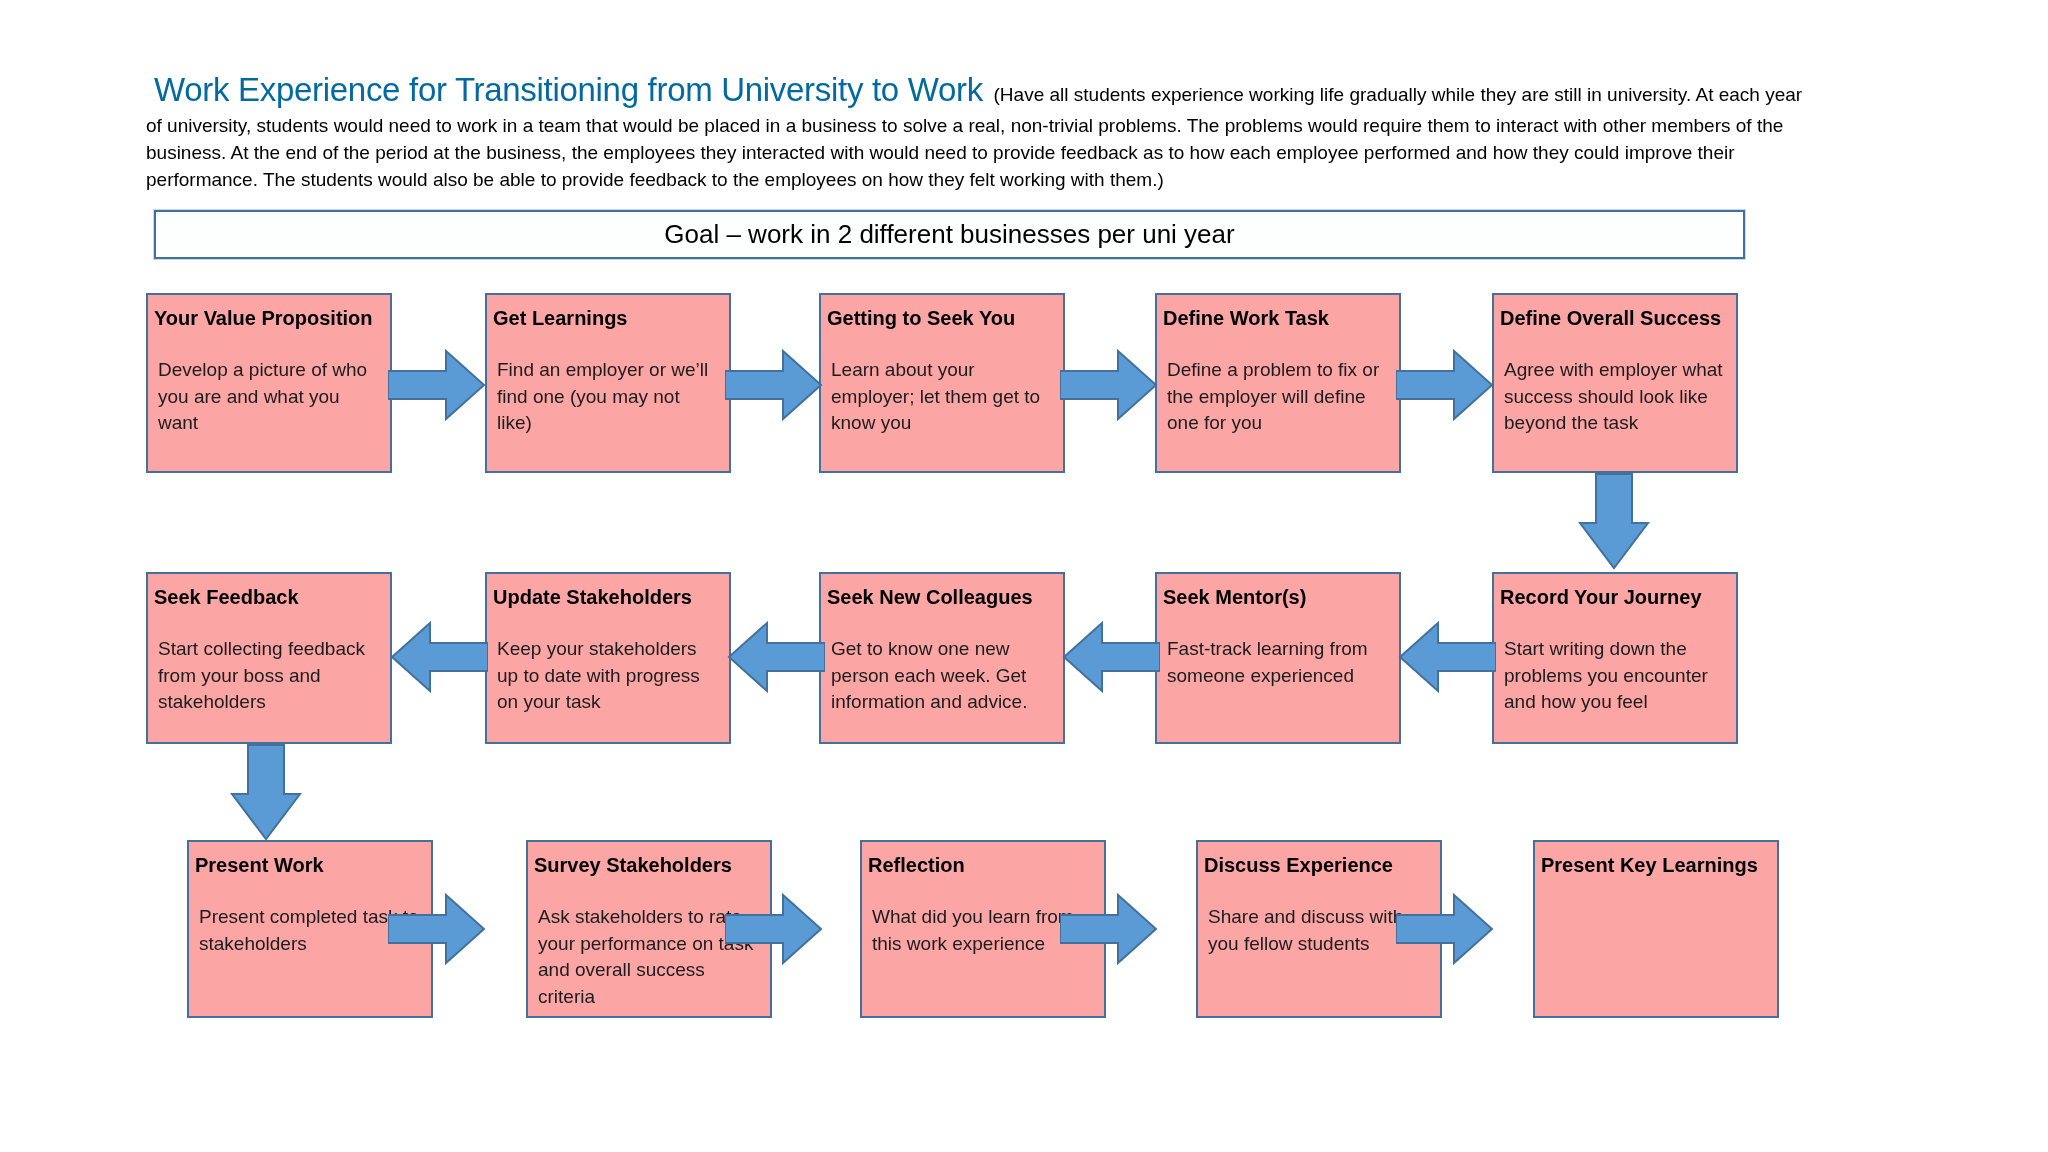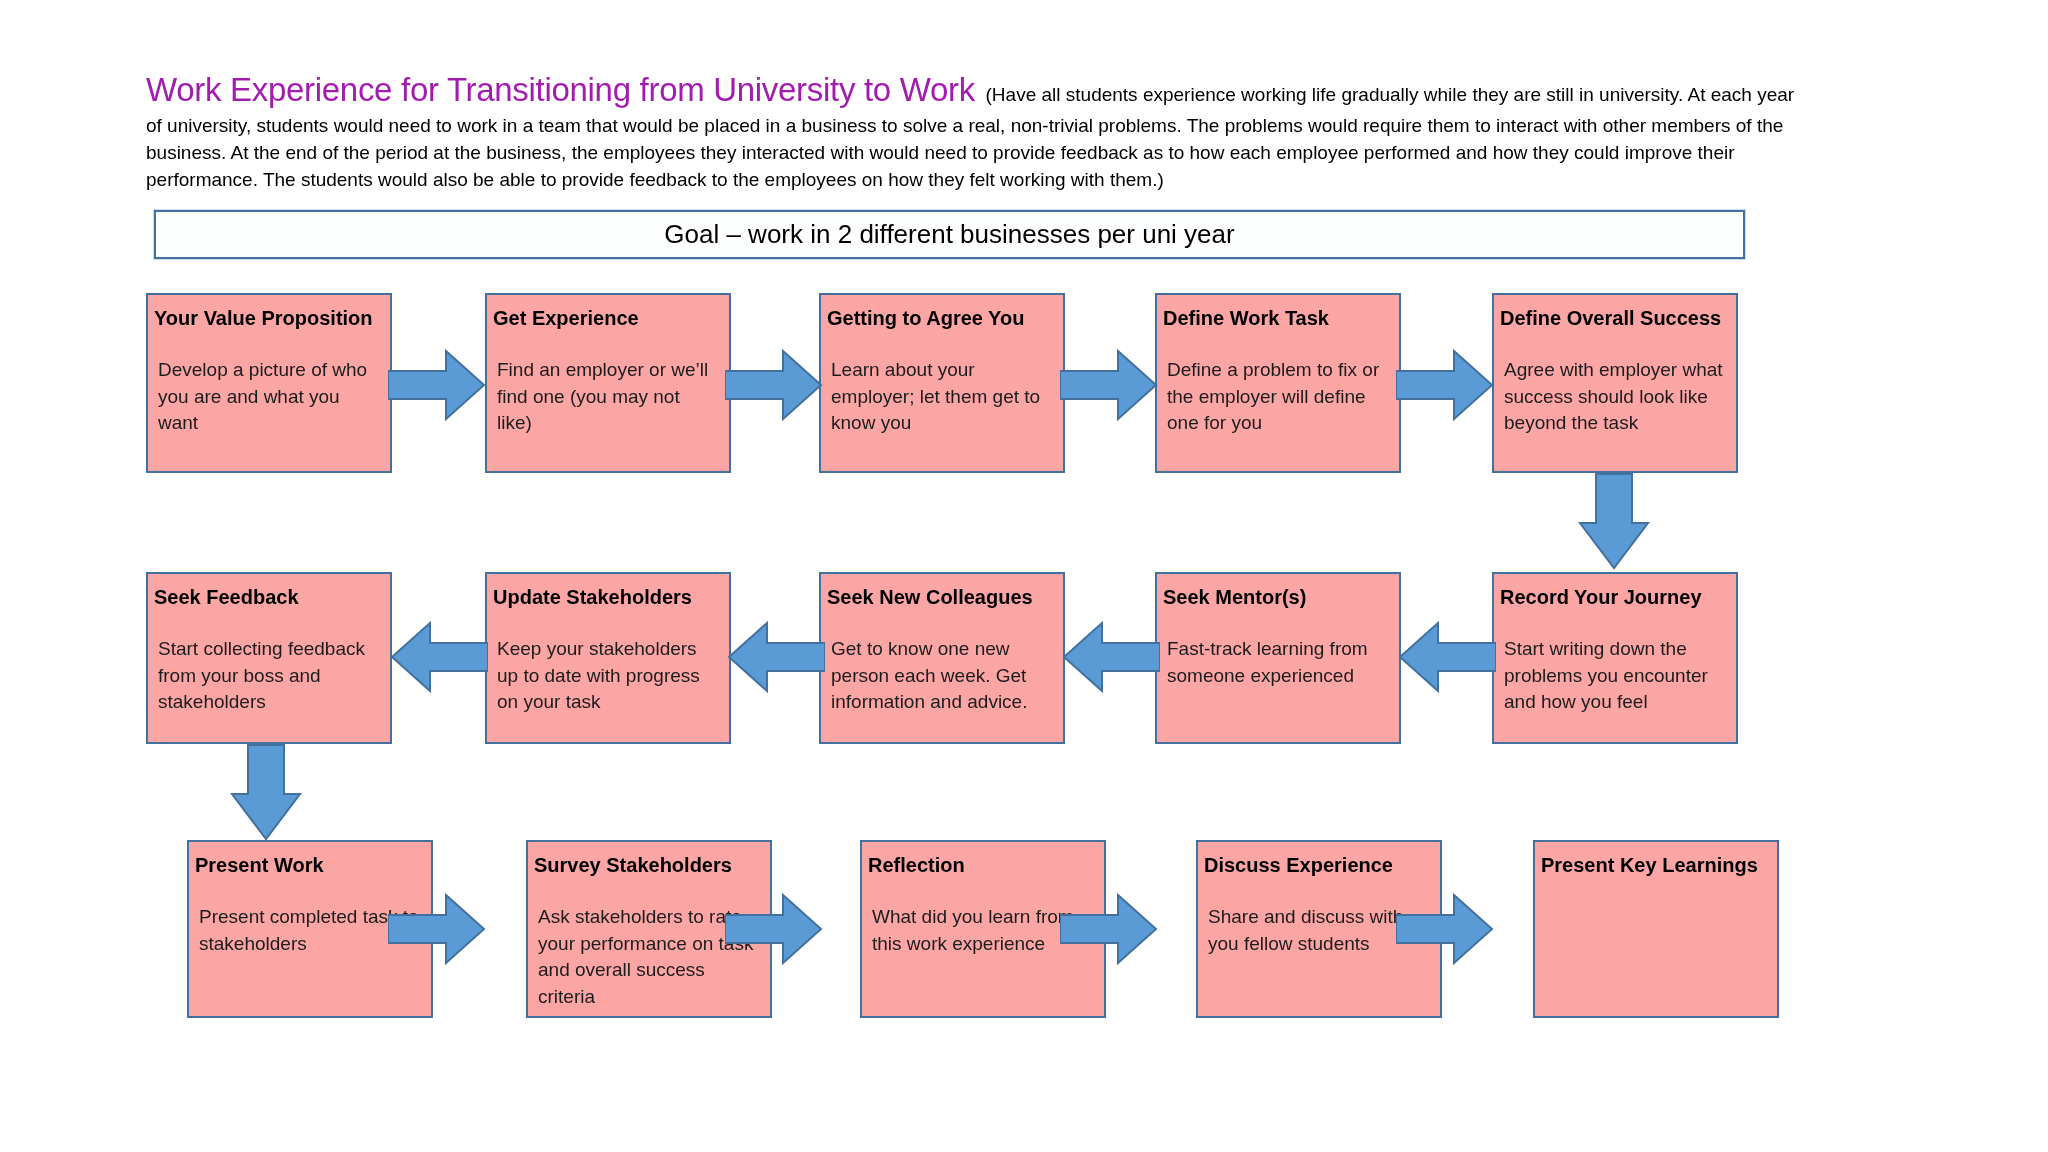--- a/index.html
+++ b/index.html
@@ -7,21 +7,21 @@
   body { font-family:"Liberation Sans","DejaVu Sans",sans-serif; color:#1a1a1a; }
   #canvas {
     position:relative; width:2048px; height:1152px; background:#ffffff; overflow:hidden;
   }
   
   .header {
     position:absolute; left:146px; top:68px; width:1668px;
     font-size:19px; line-height:27px; color:#111;
   }
   .header .big-title {
-    font-size:33px; letter-spacing:-0.3px; color:#a21caf; line-height:44px;
+    font-size:33px; letter-spacing:-0.3px; color:#0369a1; line-height:44px;margin-left:8px;
   }
   .header .note { font-size:19px; color:#000000; }
   
   .goal-box {
     position:absolute; left:154px; top:210px; width:1591px; height:49px;
     background:#fdfefe; border:2px solid #41719C;
     box-shadow:0 0 0 1px #c9dcee;
     display:flex; align-items:center; justify-content:center;
     font-size:26px; color:#000;
   }
@@ -57,25 +57,25 @@
 
   <div class="goal-box">
     <span>Goal – work in 2 different businesses per uni year</span>
   </div>
 
   <div class="fbox r1 c1">
     <div class="fbox-title">Your Value Proposition</div>
     <div class="fbox-body">Develop a picture of who you are and what you want</div>
   </div>
   <div class="fbox r1 c2">
-    <div class="fbox-title">Get Experience</div>
+    <div class="fbox-title">Get Learnings</div>
     <div class="fbox-body">Find an employer or we’ll find one (you may not like)</div>
   </div>
   <div class="fbox r1 c3">
-    <div class="fbox-title">Getting to Agree You</div>
+    <div class="fbox-title">Getting to Seek You</div>
     <div class="fbox-body">Learn about your employer; let them get to know you</div>
   </div>
   <div class="fbox r1 c4">
     <div class="fbox-title">Define Work Task</div>
     <div class="fbox-body">Define a problem to fix or the employer will define one for you</div>
   </div>
   <div class="fbox r1 c5">
     <div class="fbox-title">Define Overall Success</div>
     <div class="fbox-body">Agree with employer what success should look like beyond the task</div>
   </div>

